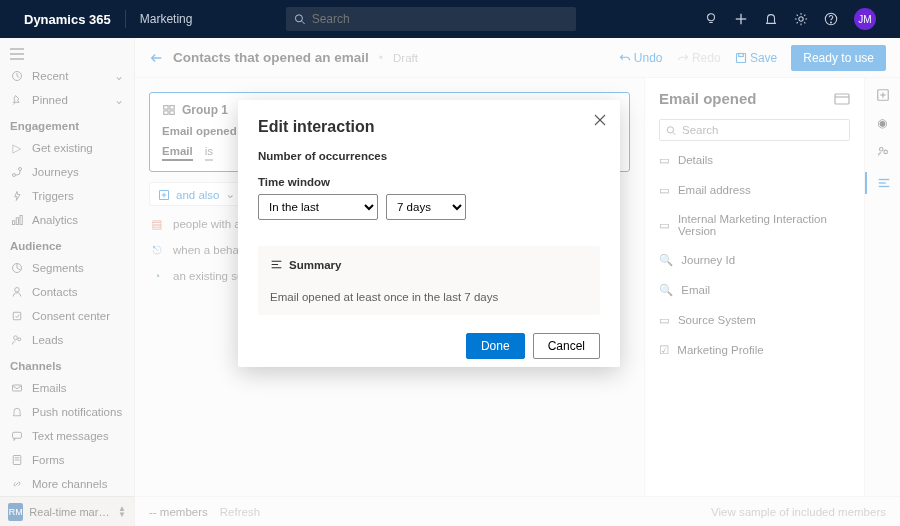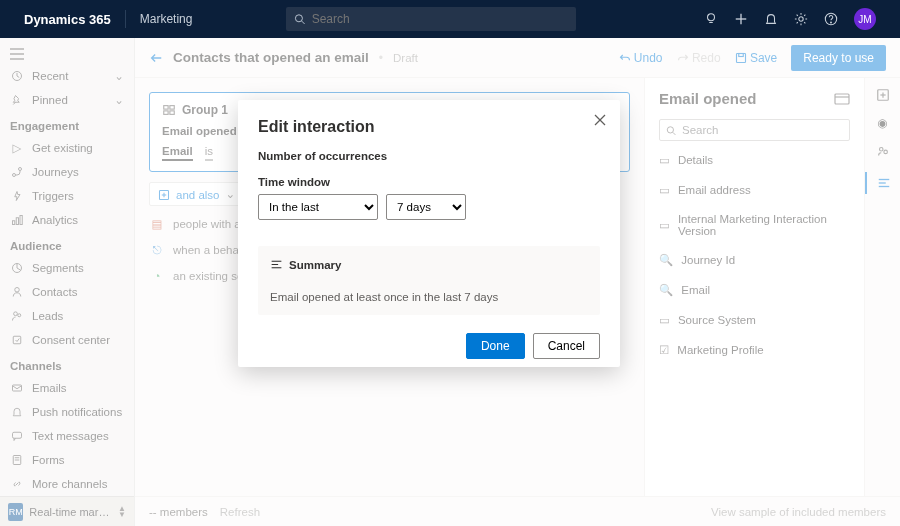--- a/index.html
+++ b/index.html
@@ -190,35 +190,35 @@
           <svg width="12" height="12" viewBox="0 0 16 16" fill="none" stroke="currentColor" stroke-width="1.3">
             <circle cx="8" cy="5" r="3"></circle>
             <path d="M3 14c0-3 2-5 5-5s5 2 5 5"></path>
           </svg>
         </span>
         <span>Contacts</span>
       </div>
     <div class="item">
         <span class="ic">
           <svg width="12" height="12" viewBox="0 0 16 16" fill="none" stroke="currentColor" stroke-width="1.3">
+            <rect x="3" y="3" width="10" height="10" rx="1"></rect>
+            <path d="M6 8l2 2 3-4"></path>
+          </svg>
+        </span>
+        <span>Consent center</span>
+      </div>
+    <div class="item">
+        <span class="ic">
+          <svg width="12" height="12" viewBox="0 0 16 16" fill="none" stroke="currentColor" stroke-width="1.3">
             <circle cx="6" cy="5" r="2.5"></circle>
             <circle cx="11" cy="7" r="2"></circle>
             <path d="M2 14c0-3 2-4.5 4-4.5"></path>
           </svg>
         </span>
         <span>Leads</span>
-      </div>
-    <div class="item">
-        <span class="ic">
-          <svg width="12" height="12" viewBox="0 0 16 16" fill="none" stroke="currentColor" stroke-width="1.3">
-            <rect x="3" y="3" width="10" height="10" rx="1"></rect>
-            <path d="M6 8l2 2 3-4"></path>
-          </svg>
-        </span>
-        <span>Consent center</span>
       </div>
 
     <div class="section">Channels</div>
     <div class="item">
         <span class="ic">
           <svg width="12" height="12" viewBox="0 0 16 16" fill="none" stroke="currentColor" stroke-width="1.3">
             <rect x="2" y="4" width="12" height="8" rx="1"></rect>
             <path d="M2 5l6 4 6-4"></path>
           </svg>
         </span>

